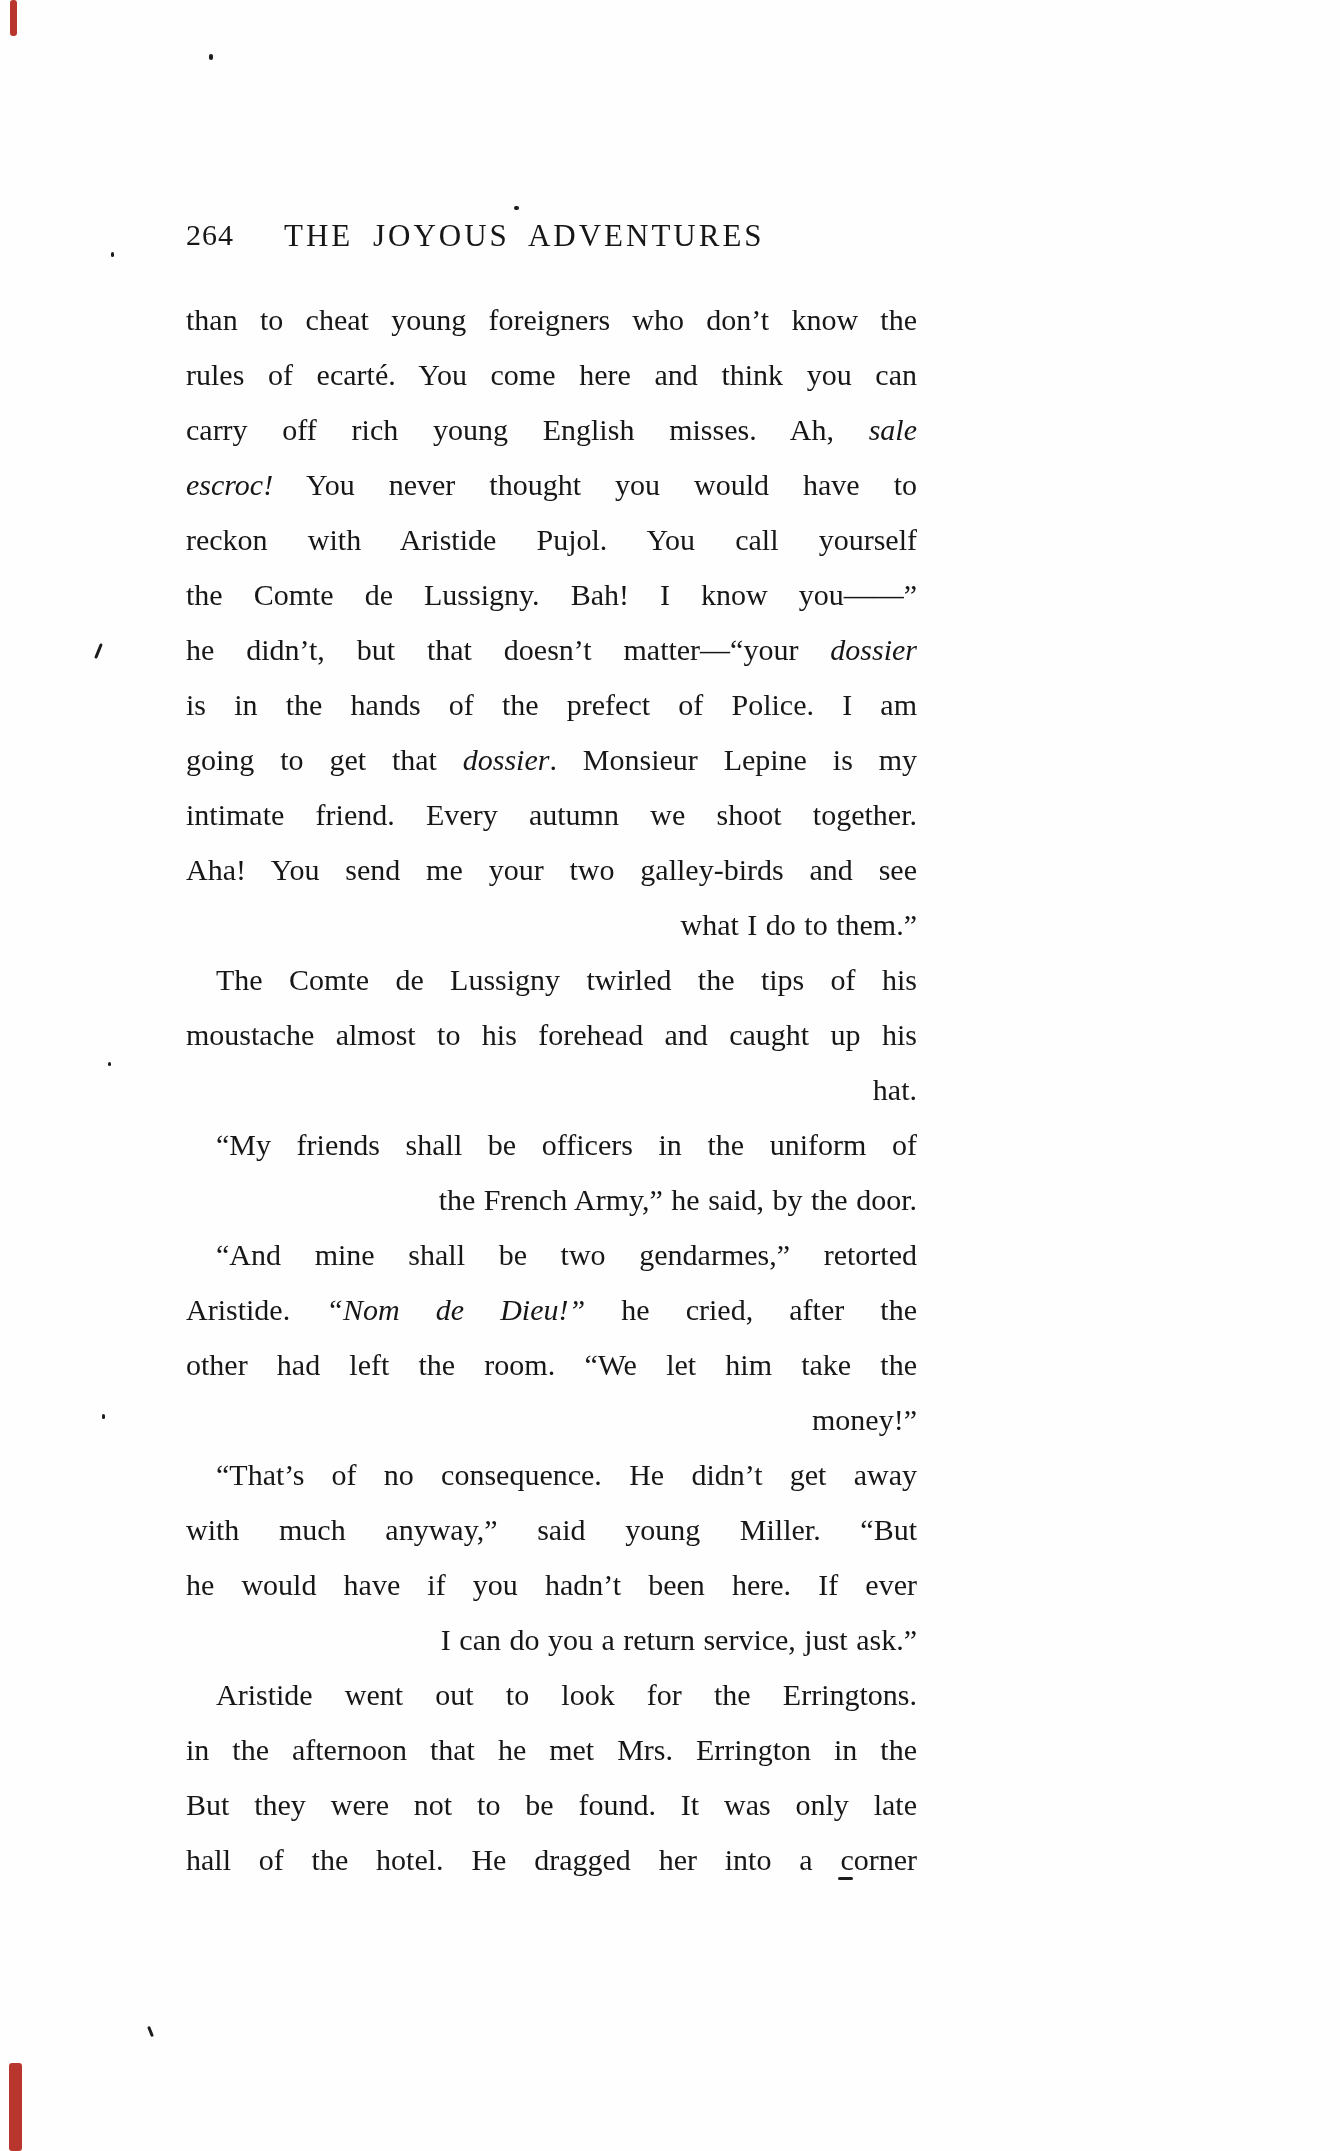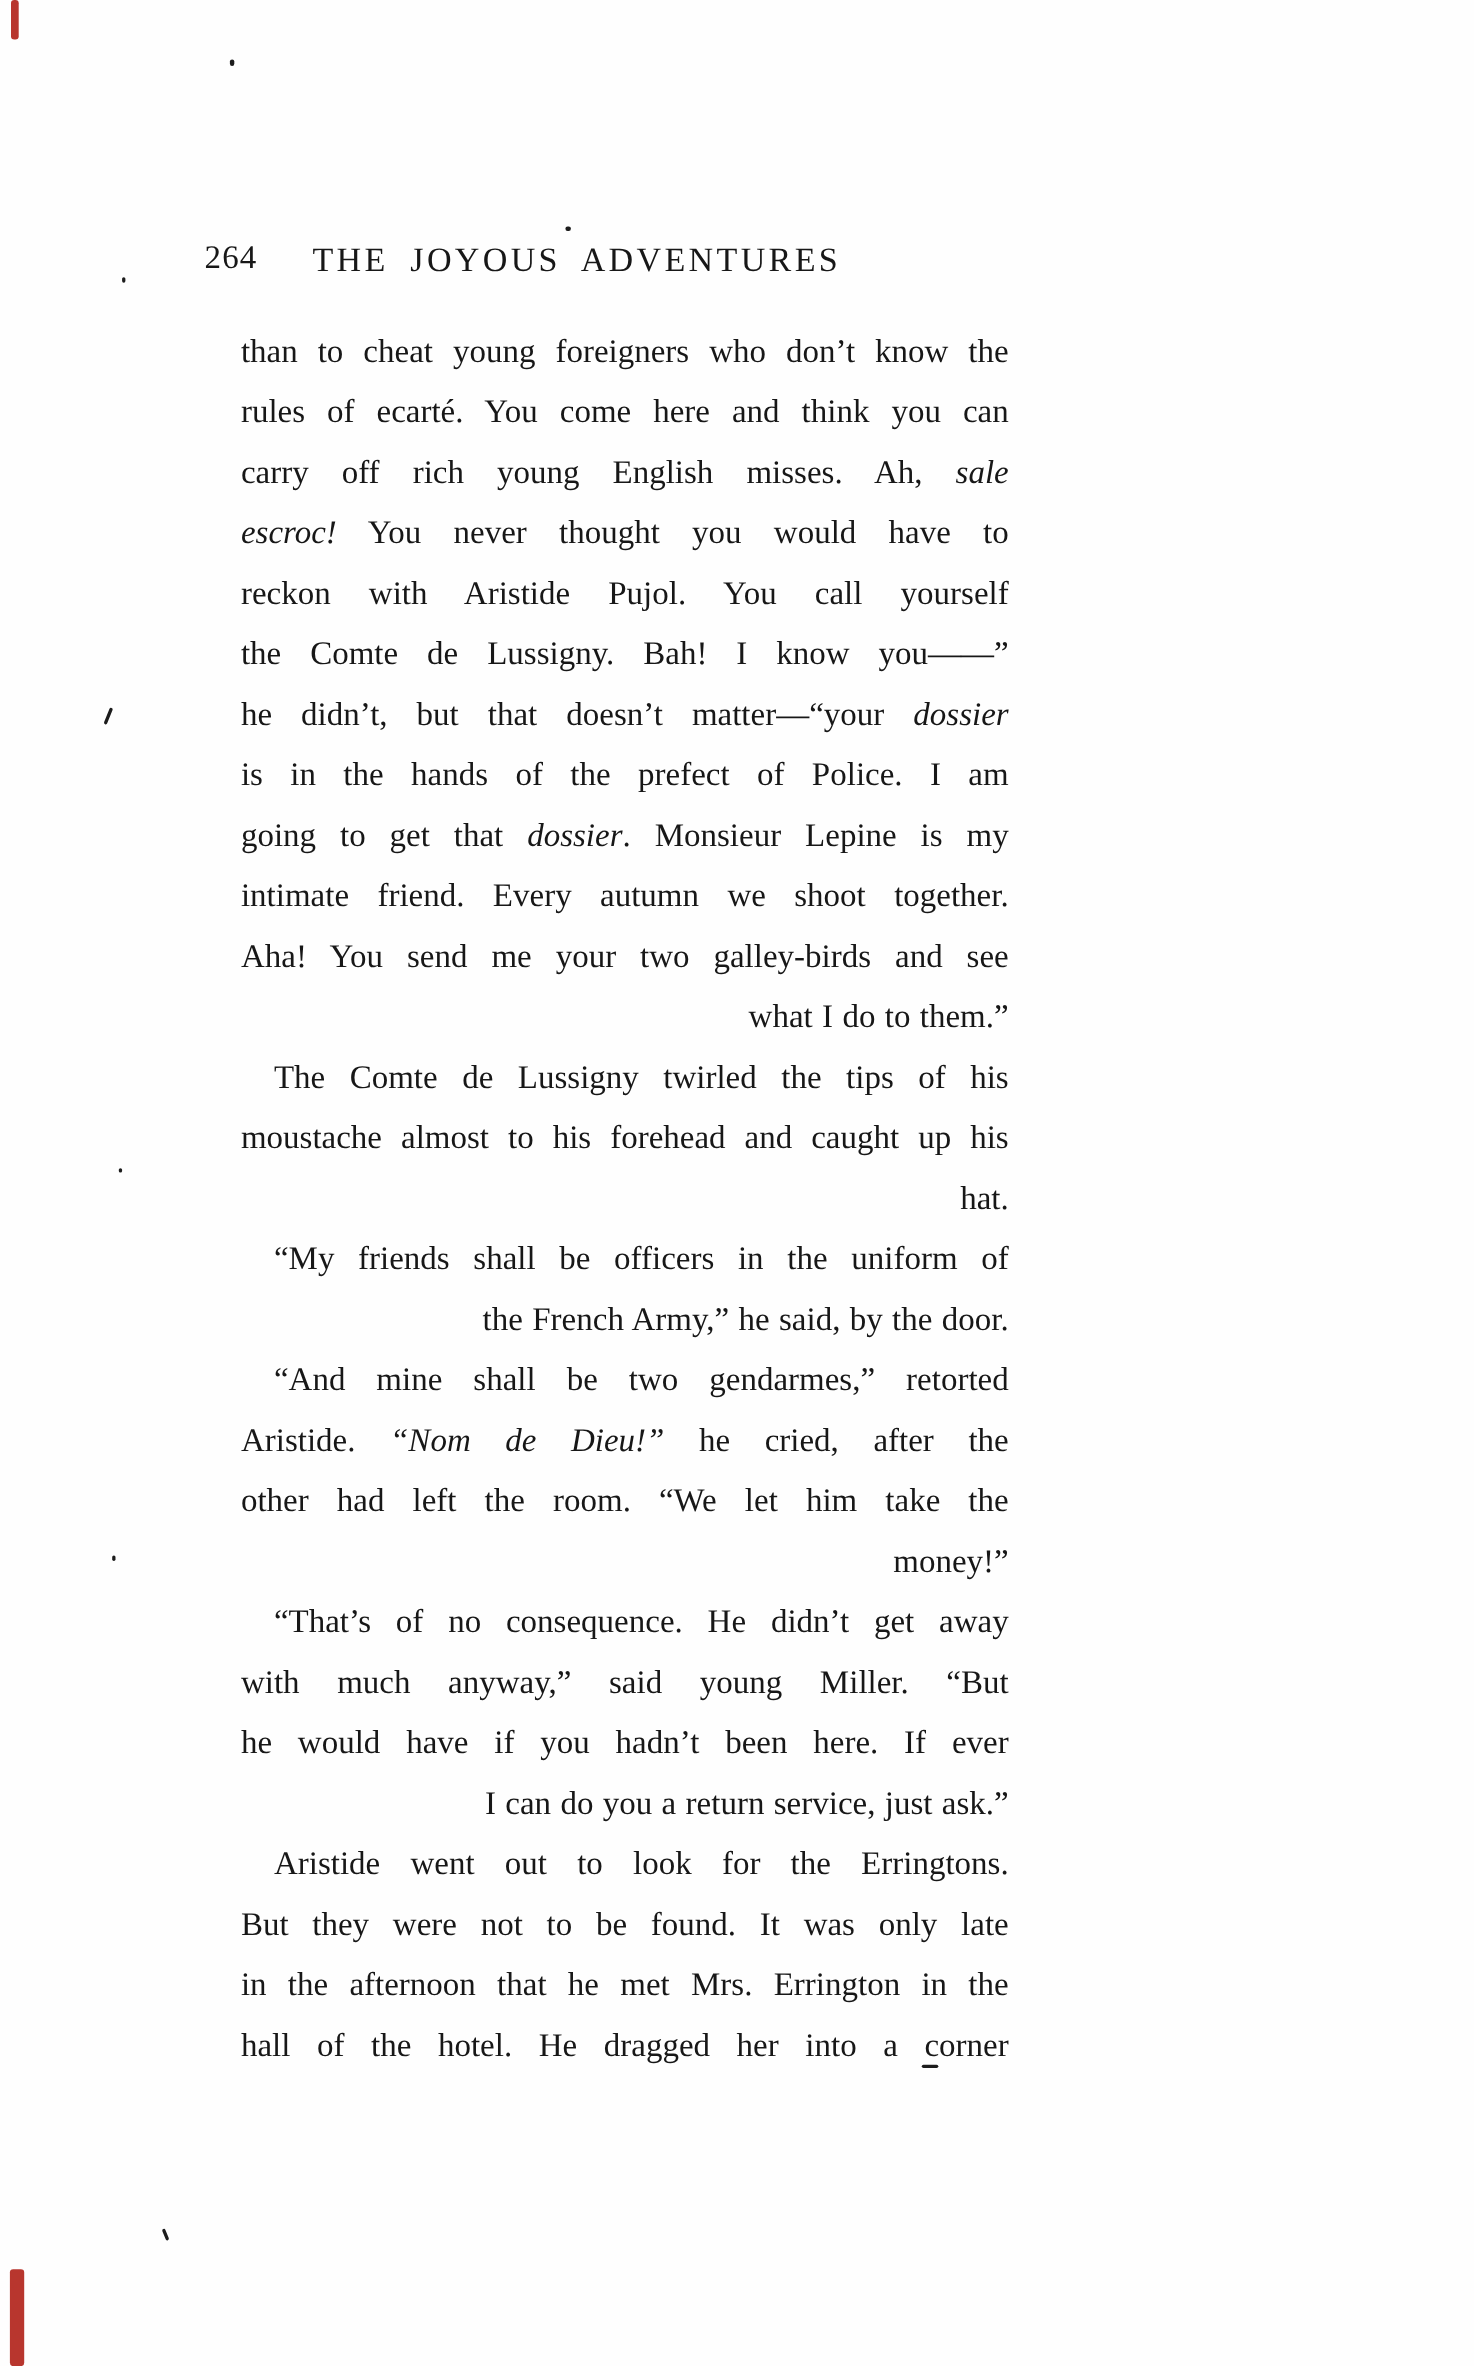--- a/index.html
+++ b/index.html
@@ -25,21 +25,20 @@
   .line{
     font-size:30px;
     line-height:55px;
     height:55px;
     text-align:right;
     word-spacing:1px;
   }
   .line.j{
     text-align:justify;
     text-align-last:justify;
-    margin-left:33px;
     -moz-text-align-last:justify;
   }
   .line.indent{text-indent:30px;}
   .line i{font-style:italic;}
   
   .art{position:absolute;background:#1c1c1c;border-radius:2px;}
   .art.red{background:#b8362e;border-radius:3px;}
 </style>
 </head>
 <body>
@@ -71,22 +70,22 @@
       <div class="line"><span>the French Army,” he said, by the door.</span></div>
       <div class="line j indent"><span>“And mine shall be two gendarmes,” retorted</span></div>
       <div class="line j"><span>Aristide.  </span><i>“Nom de Dieu!”</i><span> he cried, after the</span></div>
       <div class="line j"><span>other had left the room.  “We let him take the</span></div>
       <div class="line"><span>money!”</span></div>
       <div class="line j indent"><span>“That’s of no consequence.  He didn’t get away</span></div>
       <div class="line j"><span>with much anyway,” said young Miller.  “But</span></div>
       <div class="line j"><span>he would have if you hadn’t been here.  If ever</span></div>
       <div class="line"><span>I can do you a return service, just ask.”</span></div>
       <div class="line j indent"><span>Aristide went out to look for the Erringtons.</span></div>
+      <div class="line j"><span>in the afternoon that he met Mrs. Errington in the</span></div>
       <div class="line j"><span>But they were not to be found.  It was only late</span></div>
-      <div class="line j"><span>in the afternoon that he met Mrs. Errington in the</span></div>
       <div class="line j"><span>hall of the hotel.  He dragged her into a corner</span></div>
     </div>
 
   <div class="art red" style="left:10px;top:0;width:7px;height:36px;"></div>
   <div class="art red" style="left:9px;top:2063px;width:13px;height:88px;"></div>
   <div class="art" style="left:209px;top:54px;width:4px;height:6px;"></div>
   <div class="art" style="left:514px;top:206px;width:5px;height:4px;"></div>
   <div class="art" style="left:111px;top:252px;width:3px;height:5px;"></div>
   <div class="art" style="left:97px;top:643px;width:3px;height:16px;transform:rotate(22deg);"></div>
   <div class="art" style="left:108px;top:1062px;width:3px;height:4px;"></div>

